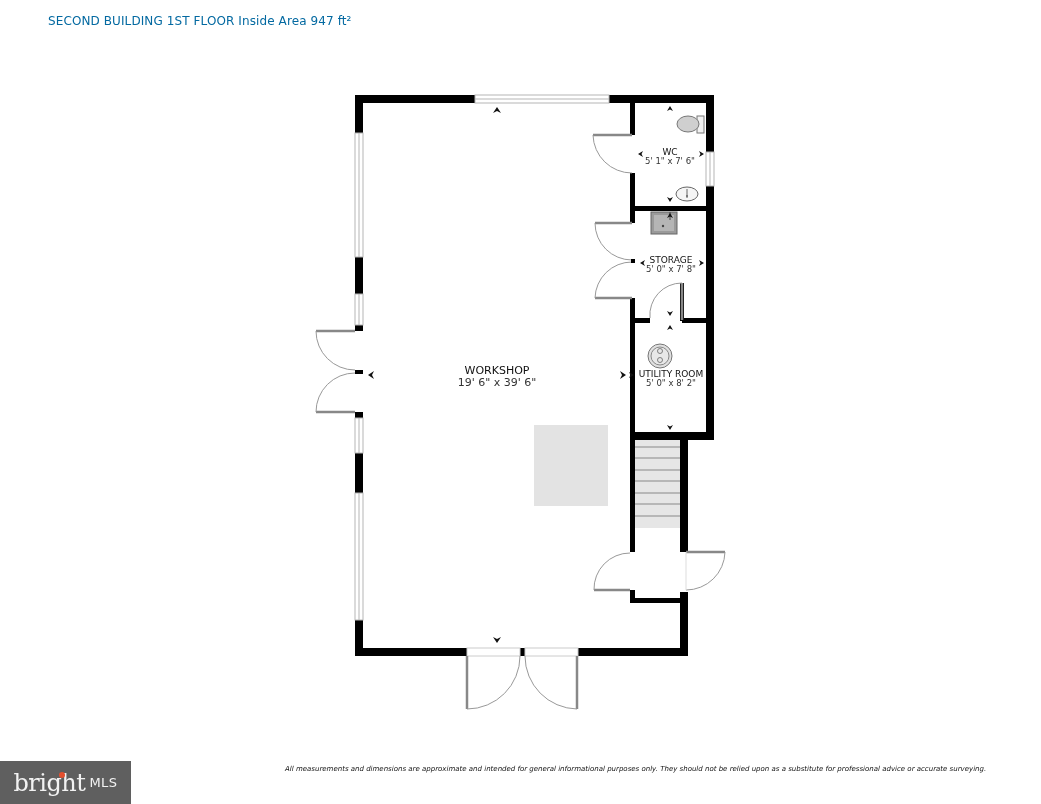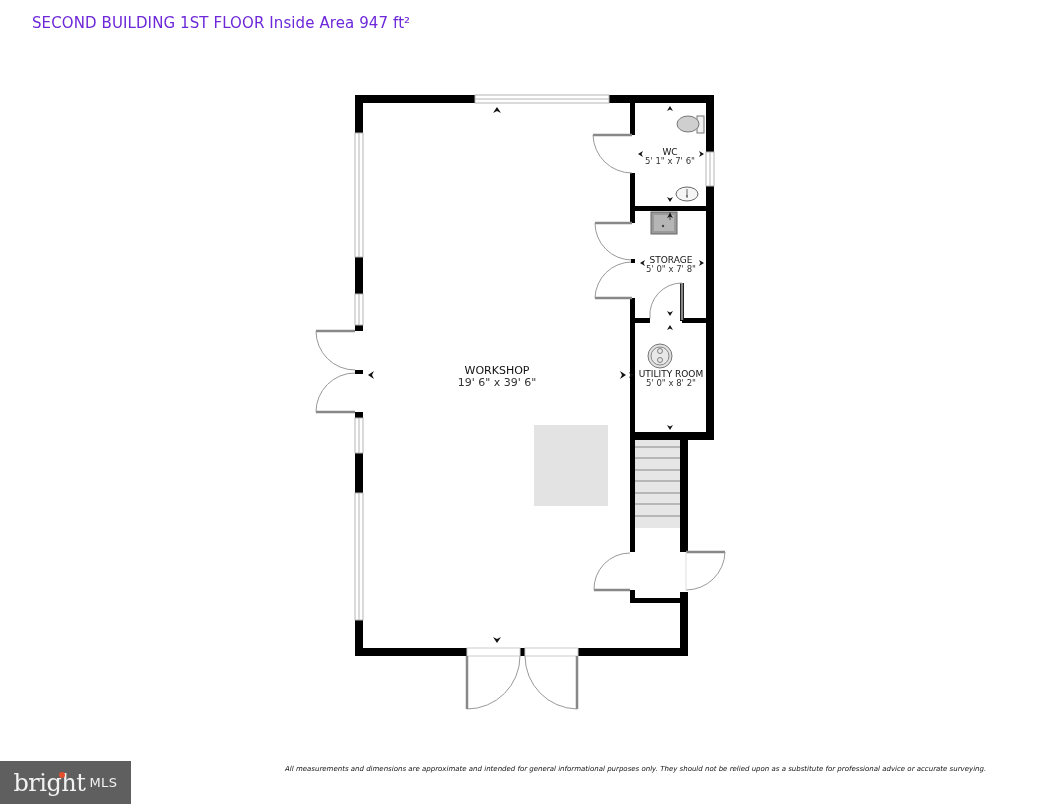--- a/index.html
+++ b/index.html
@@ -1,17 +1,17 @@
 <!DOCTYPE html>
 <html><head>
   <meta charset="utf-8">
   <style>
     html, body { margin: 0; padding: 0; background: #ffffff; }
     body { width: 1041px; height: 804px; position: relative; overflow: hidden; font-family: "DejaVu Sans", sans-serif; }
-    .title { position: absolute; left: 32px; top: 14px; font-size: 15px; color: #6d28d9; letter-spacing: 0.1px; white-space: nowrap; }
+    .title { position: absolute; left: 48px; top: 14px; font-size: 12px; color: #0369a1; letter-spacing: 0.1px; white-space: nowrap; }
     .plan { position: absolute; left: 0; top: 0; }
     .room-name { font-family: "DejaVu Sans", sans-serif; font-size: 11px; fill: #111; text-anchor: middle; }
     .room-dim { font-family: "DejaVu Sans", sans-serif; font-size: 11px; fill: #333; text-anchor: middle; }
     .room-name-sm { font-family: "DejaVu Sans", sans-serif; font-size: 9px; fill: #111; text-anchor: middle; }
     .room-dim-sm { font-family: "DejaVu Sans", sans-serif; font-size: 8.5px; fill: #333; text-anchor: middle; }
     .logo { position: absolute; left: 0; top: 761px; width: 131px; height: 43px; background: #5f5f5f; display: flex; align-items: center; justify-content: center; }
     .logo .brand { font-family: "DejaVu Serif", serif; font-size: 24px; color: #f2f2f2; letter-spacing: -0.5px; position: relative; text-align: right; }
     .logo .brand .dot { position: absolute; left: 46px; top: 3px; width: 6px; height: 6px; background: #e4502f; border-radius: 50%; }
     .logo .mls { font-family: "DejaVu Sans", sans-serif; font-size: 13px; color: #f2f2f2; margin-left: 4px; letter-spacing: 0.5px; }
     .disclaimer { position: absolute; left: 285px; top: 765px; font-size: 7px; color: #111; white-space: nowrap; font-family: "DejaVu Sans", sans-serif; font-style: italic; }

